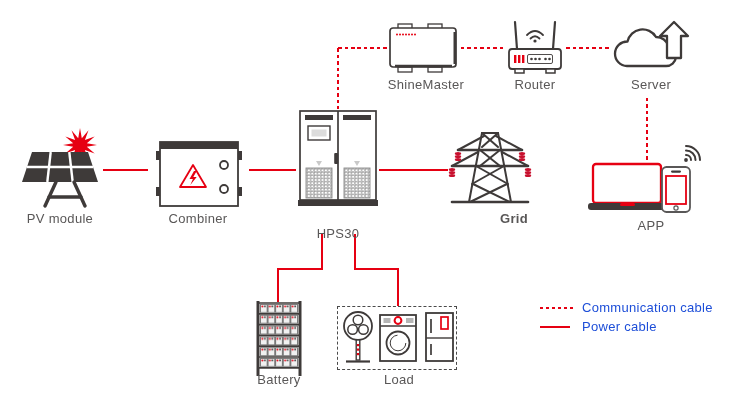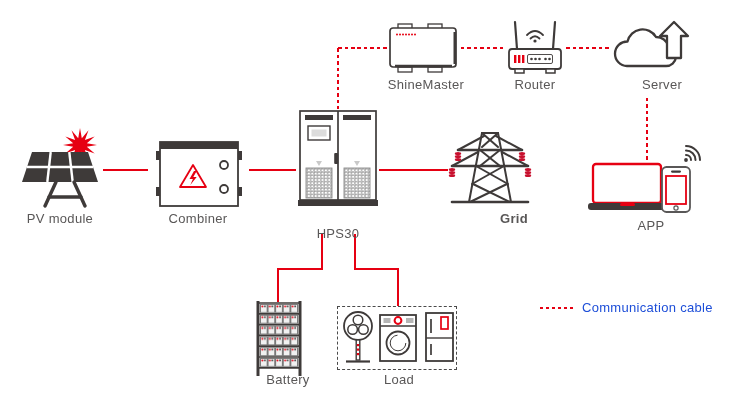--- a/index.html
+++ b/index.html
@@ -197,21 +197,21 @@
       <rect x="9" y="51" width="9" height="4"></rect>
         <rect x="40" y="51" width="9" height="4"></rect>
     </g>
   </svg>
   <div class="node-label" style="left:535px;top:77px;">Router</div>
 
   <svg class="icon" style="left:610px;top:16px;" width="84" height="60" viewBox="0 0 84 60">
     <path d="M17,50 H56 A10,10 0 0 0 58.5,30.3 A12.5,12.5 0 0 0 46,21 A15.5,15.5 0 0 0 17.5,25.5 A12,12 0 0 0 17,50 Z" fill="#fff" stroke="#3e3a39" stroke-width="2.3" stroke-linejoin="round"></path>
     <polygon points="64,6 78,20 71,20 71,42 57,42 57,20 50,20" fill="#fff" stroke="#3e3a39" stroke-width="2.3" stroke-linejoin="round"></polygon>
   </svg>
-  <div class="node-label" style="left:651px;top:77px;margin-left:11px;">Server</div>
+  <div class="node-label" style="left:651px;top:77px;">Server</div>
 
   <svg class="icon" style="left:585px;top:140px;" width="125" height="76" viewBox="0 0 125 76">
     <g>
       <rect x="8" y="24" width="68" height="39" rx="3" fill="#fff" stroke="#e60012" stroke-width="2.3"></rect>
       <rect x="3" y="63" width="80" height="7" rx="3" fill="#3e3a39"></rect>
       <rect x="35" y="63" width="15" height="3" rx="1.5" fill="#e60012"></rect>
     </g>
     <g>
       <rect x="77" y="27" width="28" height="45" rx="4.5" fill="#fff" stroke="#595757" stroke-width="1.8"></rect>
       <rect x="86" y="30.5" width="10" height="2.2" rx="1.1" fill="#3e3a39"></rect>
@@ -241,21 +241,21 @@
         <line x1="3" y1="13.8" x2="45" y2="13.8"></line>
       <line x1="3" y1="24.6" x2="45" y2="24.6"></line>
         <line x1="3" y1="35.4" x2="45" y2="35.4"></line>
       <line x1="3" y1="46.2" x2="45" y2="46.2"></line>
         <line x1="3" y1="57" x2="45" y2="57"></line>
       <line x1="3" y1="67.8" x2="45" y2="67.8"></line>
     </g>
     <rect x="1.5" y="1" width="3" height="75" fill="#3e3a39"></rect>
     <rect x="43.5" y="1" width="3" height="75" fill="#3e3a39"></rect>
   </svg>
-  <div class="node-label" style="left:288px;top:372px;">Battery</div>
+  <div class="node-label" style="left:279px;top:372px;">Battery</div>
 
   <div class="load-box">
     <svg width="117" height="61" viewBox="0 0 117 61" style="display:block">
       <g>
         <circle cx="20" cy="19" r="14" fill="#fff" stroke="#3e3a39" stroke-width="1.8"></circle>
         <circle cx="20" cy="13" r="4.8" fill="none" stroke="#3e3a39" stroke-width="1.5"></circle>
         <circle cx="14.6" cy="22.5" r="4.8" fill="none" stroke="#3e3a39" stroke-width="1.5"></circle>
         <circle cx="25.4" cy="22.5" r="4.8" fill="none" stroke="#3e3a39" stroke-width="1.5"></circle>
         <rect x="18.2" y="33" width="3.6" height="20" fill="#fff" stroke="#3e3a39" stroke-width="1.4"></rect>
         <rect x="18.9" y="37" width="2.2" height="2.2" fill="#e60012"></rect>
@@ -281,15 +281,19 @@
       </g>
     </svg>
   </div>
   <div class="node-label" style="left:399px;top:372px;">Load</div>
 
   <div class="legend">
     <div class="legend-row">
       <div class="legend-swatch-dash"></div>
       <span class="legend-text">Communication cable</span>
     </div>
+    <div class="legend-row">
+      <div class="legend-swatch-solid"></div>
+      <span class="legend-text">Power cable</span>
+    </div>
   </div>
 
 </div>
 
 </body></html>

